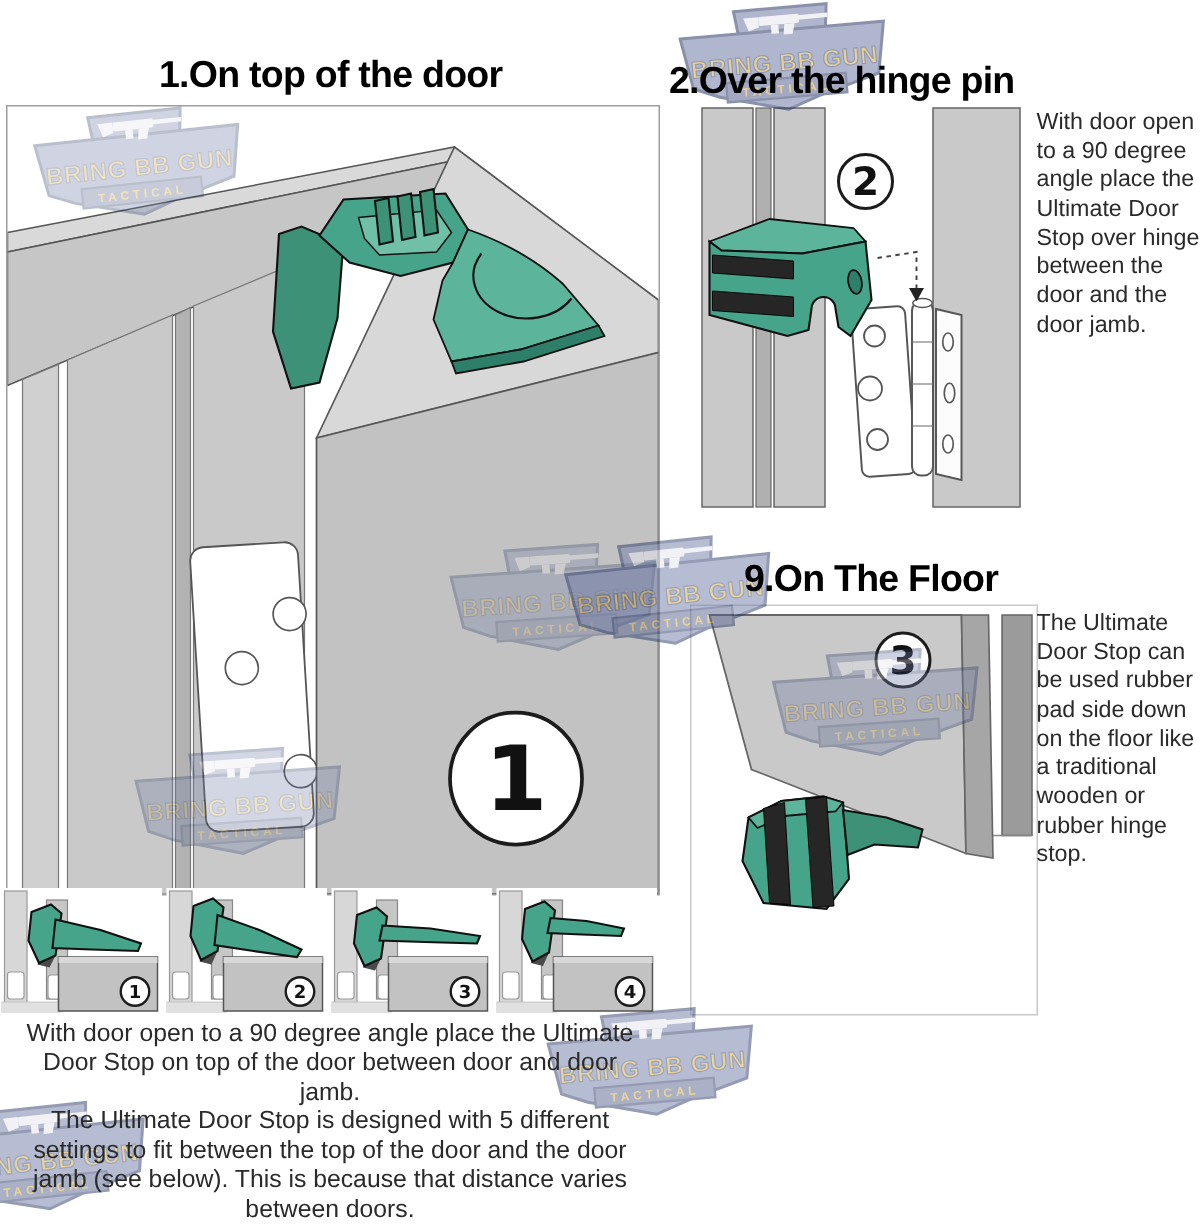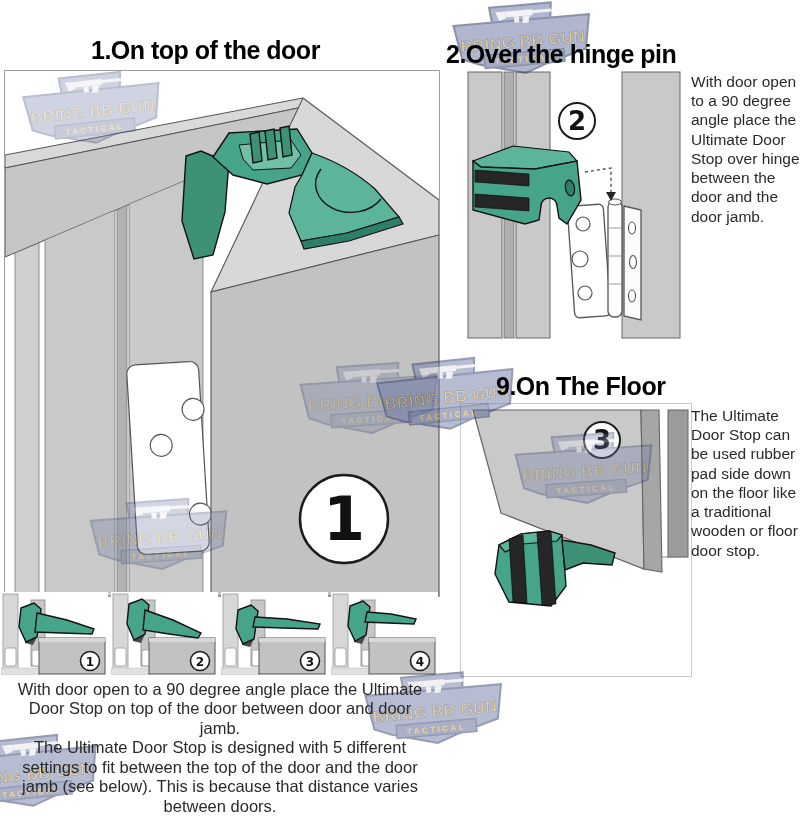--- a/index.html
+++ b/index.html
@@ -1,20 +1,20 @@
 <!DOCTYPE html>
 <html style="--green_mid: #46a48a; --green_dark: #3d9177; --green_darker: #2e7f6a; --green_light: #5cb49b; --green_lighter: #6fc0a7; --pad_black: #262626; --door_gray: #c2c2c2; --jamb_gray: #c9c9c9; --wm_blue: #707ca6; --wm_gold: #d9ab38;"><head>
 <meta charset="utf-8">
 <style>
   html,body{margin:0;padding:0;background:#fff;}
   .page{position:relative;width:800px;height:818px;background:#fff;overflow:hidden;
         font-family:"Liberation Sans",sans-serif;}
   .title{position:absolute;font-weight:900;font-size:25px;letter-spacing:-0.5px;
          color:#000;white-space:nowrap;z-index:10;}
-  #title1{left:91px;top:36px;}
+  #title1{left:106px;top:36px;}
   #title2{left:446px;top:40px;}
   #title3{left:496px;top:372px;}
   .panel{position:absolute;background:#fff;z-index:1;}
   #panel1{left:4px;top:70px;width:434px;height:525px;border:1px solid #9e9e9e;}
   #panel2{left:455px;top:68px;width:235px;height:275px;}
   #panel3{left:460px;top:403px;width:230px;height:272px;border:1px solid #c9c9c9;}
   .thumb{position:absolute;top:592px;width:107px;height:83px;background:#fff;z-index:1;}
   #thumb1{left:1px;} #thumb2{left:111px;} #thumb3{left:221px;} #thumb4{left:331px;}
   .sidetext{position:absolute;width:109px;font-size:15.5px;line-height:1.24;color:#2a2a2a;z-index:10;}
   #text2{left:691px;top:72px;}
@@ -232,21 +232,21 @@
         <path fill="#4a4a4a" d="M25,44 L35,43 L31,52 L23,50 Z"></path>
         <path class="g-mid" stroke-width="1.1" d="M19,14 L32,9 L39,15 L35,43 L24,49 L17,34 Z"></path>
         <path class="g-mid" stroke-width="1.1" d="M36,20 L60,22 L85,27 L83,32 L57,31 L34,30 Z"></path>
       </g>
       <circle class="badge-circle" cx="89" cy="69" r="9.5" stroke-width="1.6"></circle>
       <text class="badge-num" x="89" y="73.5" font-size="12">4</text>
     </svg>
   </div>
 
   <div class="sidetext" id="text2">With door open to a 90 degree angle place the Ultimate Door Stop over hinge between the door and the door jamb.</div>
-  <div class="sidetext" id="text3">The Ultimate Door Stop can be used rubber pad side down on the floor like a traditional wooden or floor door stop.</div>
+  <div class="sidetext" id="text3">The Ultimate Door Stop can be used rubber pad side down on the floor like a traditional wooden or rubber hinge stop.</div>
 
   <div class="caption">
     <p>With door open to a 90 degree angle place the Ultimate Door Stop on top of the door between door and door jamb.</p>
     <p>The Ultimate Door Stop is designed with 5 different settings to fit between the top of the door and the door jamb (see below). This is because that distance varies between doors.</p>
   </div>
 
   <div class="wm wm1">
   <svg viewBox="0 0 150 78" width="150" height="78">
     <g>
       <path class="wm-fill" d="M44,3 L106,3 L104,20 L46,20 Z"></path>

